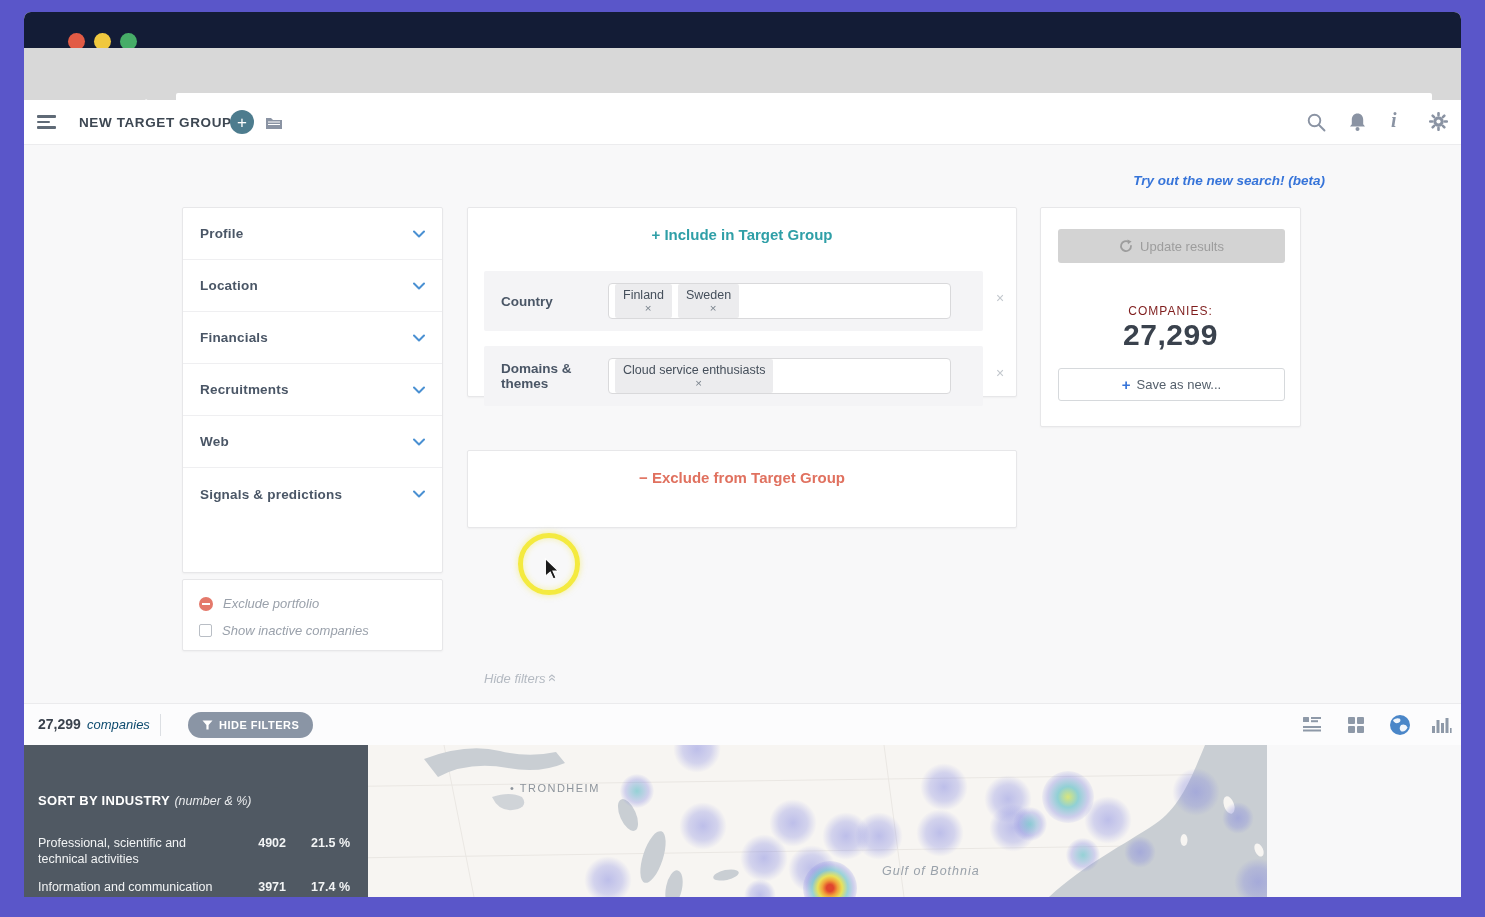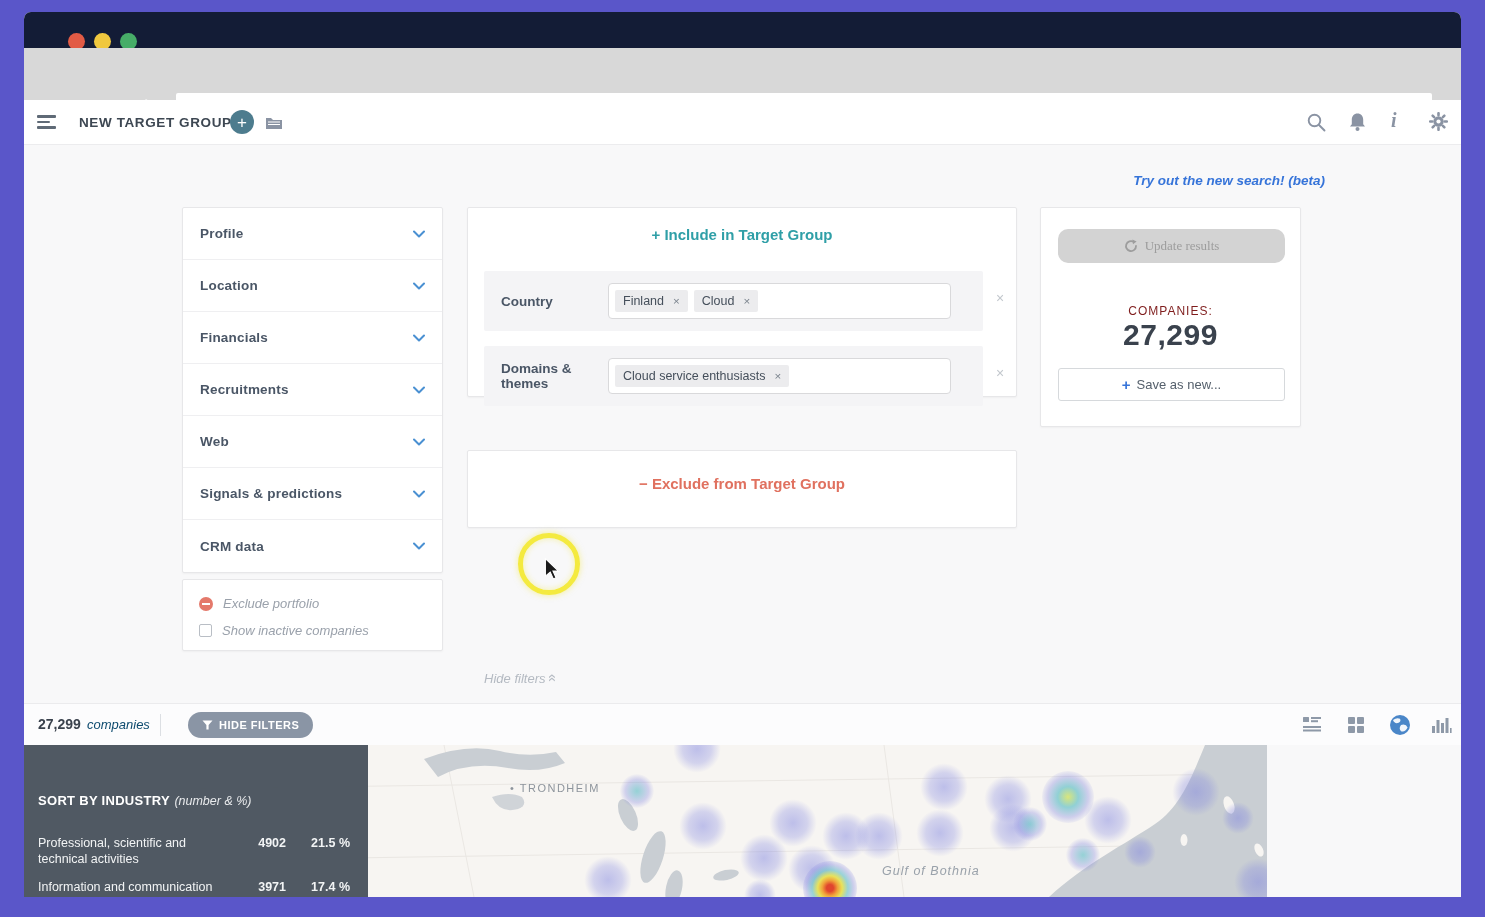--- a/index.html
+++ b/index.html
@@ -28,26 +28,26 @@
   .side-row { height:52px; display:flex; align-items:center; justify-content:space-between; padding:0 17px; border-bottom:1px solid #efeff1; cursor:pointer; }
   .side-row:last-child { border-bottom:none; }
   .side-label { font-size:13.5px; color:#4a5666; font-weight:bold; letter-spacing:.2px; font-weight:600; }
   .incl-title { text-align:center; font-size:15px; font-weight:bold; color:#2f9fa7; }
   .excl-title { text-align:center; font-size:15px; font-weight:bold; color:#e0715f; }
   .filter-row { position:absolute; left:16px; width:499px; height:60px; background:#f4f4f6; border-radius:2px;
                 display:flex; align-items:center; }
   .filter-label { width:124px; padding-left:17px; font-size:13.5px; font-weight:600; color:#4a5666; }
   .filter-input { width:343px; height:36px; background:#fff; border:1px solid #d9d9db; border-radius:4px;
                   display:flex; align-items:center; padding-left:6px; gap:6px; }
-  .tag { display:inline-flex; align-items:center; background:#ececee; border-radius:2px; padding:4px 8px; font-size:12.5px; color:#454f5b; }
+  .tag { display:inline-flex; align-items:center; background:#ececee; border-radius:2px; padding:4px 8px; font-size:12.5px; color:#454f5b;flex-direction:column; }
   .tag .x { margin-left:9px; color:#79828c; font-size:11.5px; cursor:pointer; }
   .row-x { position:absolute; font-size:14px; color:#c2c7cd; cursor:pointer; }
 
-  .btn-update { position:absolute; left:17px; top:21px; width:227px; height:34px; background:#d3d3d3; border:none; border-radius:10px;
-                color:#9d9d9d; font-size:13px; display:flex; align-items:center; justify-content:center; gap:7px; font-family:Liberation Serif, serif; }
+  .btn-update { position:absolute; left:17px; top:21px; width:227px; height:34px; background:#d3d3d3; border:none; border-radius:3px;
+                color:#9d9d9d; font-size:13px; display:flex; align-items:center; justify-content:center; gap:7px; font-family:Liberation Sans, sans-serif; }
   .btn-save { position:absolute; left:17px; top:160px; width:227px; height:33px; background:#fff; border:1px solid #d6d9dc; border-radius:3px;
               color:#55606c; font-size:13px; display:flex; align-items:center; justify-content:center; gap:6px; cursor:pointer; font-family:inherit; }
   .companies-label { position:absolute; left:0; top:96px; width:100%; text-align:center; font-size:12px; color:#7f1d1d; letter-spacing:1px; }
   .companies-count { position:absolute; left:0; top:110px; width:100%; text-align:center; font-size:30px; font-weight:bold; color:#3a424d; letter-spacing:.5px; }
   .newsearch { position:absolute; top:161px; right:136px; font-size:13.5px; font-weight:bold; font-style:italic; color:#3674d9; cursor:pointer; }
   .hidefilters-link { position:absolute; left:0; top:658px; width:993px; text-align:center; font-size:13px; font-style:italic; color:#b4bac2; cursor:pointer; }
 
   .portfolio-row { display:flex; align-items:center; gap:10px; padding:6px 16px; font-size:13px; font-style:italic; color:#9aa1ab; }
   .minus-circle { width:14px; height:14px; border-radius:50%; background:#e4796b; position:relative; flex:none; }
   .minus-circle::after { content:""; position:absolute; left:3px; top:6px; width:8px; height:2px; background:#fff; }
@@ -192,26 +192,20 @@
       <svg width="12" height="8" viewBox="0 0 12 8">
           <polyline points="1,1.5 6,6.5 11,1.5" stroke="#4a90d2" stroke-width="2" fill="none" stroke-linecap="round" stroke-linejoin="round"></polyline>
         </svg>
     </div>
     <div class="side-row">
       <span class="side-label">Signals &amp; predictions</span>
       <svg width="12" height="8" viewBox="0 0 12 8">
           <polyline points="1,1.5 6,6.5 11,1.5" stroke="#4a90d2" stroke-width="2" fill="none" stroke-linecap="round" stroke-linejoin="round"></polyline>
         </svg>
     </div>
-    <div class="side-row">
-      <span class="side-label">CRM data</span>
-      <svg width="12" height="8" viewBox="0 0 12 8">
-          <polyline points="1,1.5 6,6.5 11,1.5" stroke="#4a90d2" stroke-width="2" fill="none" stroke-linecap="round" stroke-linejoin="round"></polyline>
-        </svg>
-    </div>
   </div>
 
   <div class="card" style="left:158px; top:567px; width:261px; height:72px; padding-top:10px;">
     <div class="portfolio-row">
       <span class="minus-circle"></span>
       <span>Exclude portfolio</span>
     </div>
     <div class="portfolio-row">
       <span class="checkbox"></span>
       <span>Show inactive companies</span>
@@ -224,40 +218,40 @@
       <span>Include in Target Group</span>
     </div>
     <div class="filter-row" style="top:63px;">
       <div class="filter-label">Country</div>
       <div class="filter-input">
         <span class="tag">
           <span>Finland</span>
           <span class="x">×</span>
         </span>
         <span class="tag">
-          <span>Cloud</span>
+          <span>Sweden</span>
           <span class="x">×</span>
         </span>
       </div>
     </div>
     <div class="row-x" style="left:528px; top:82px;">×</div>
     <div class="filter-row" style="top:138px;">
       <div class="filter-label">Domains &amp; themes</div>
       <div class="filter-input">
         <span class="tag">
           <span>Cloud service enthusiasts</span>
           <span class="x">×</span>
         </span>
       </div>
     </div>
     <div class="row-x" style="left:528px; top:157px;">×</div>
   </div>
 
   <div class="card" style="left:443px; top:438px; width:550px; height:78px;">
-    <div class="excl-title" style="margin-top:24px;">
+    <div class="excl-title" style="margin-top:18px;">
       <span>−</span>
       <span>Exclude from Target Group</span>
     </div>
   </div>
 
   <div class="card" style="left:1016px; top:195px; width:261px; height:220px;">
     <button class="btn-update">
       <svg width="14" height="14" viewBox="0 0 14 14">
         <path d="M12,7 A5,5 0 1 1 9.6,2.8" stroke="#9d9d9d" stroke-width="1.8" fill="none" stroke-linecap="round"></path>
         <path d="M8.4,0.6 L12.6,2.4 L9,5.2 Z" fill="#9d9d9d"></path>

